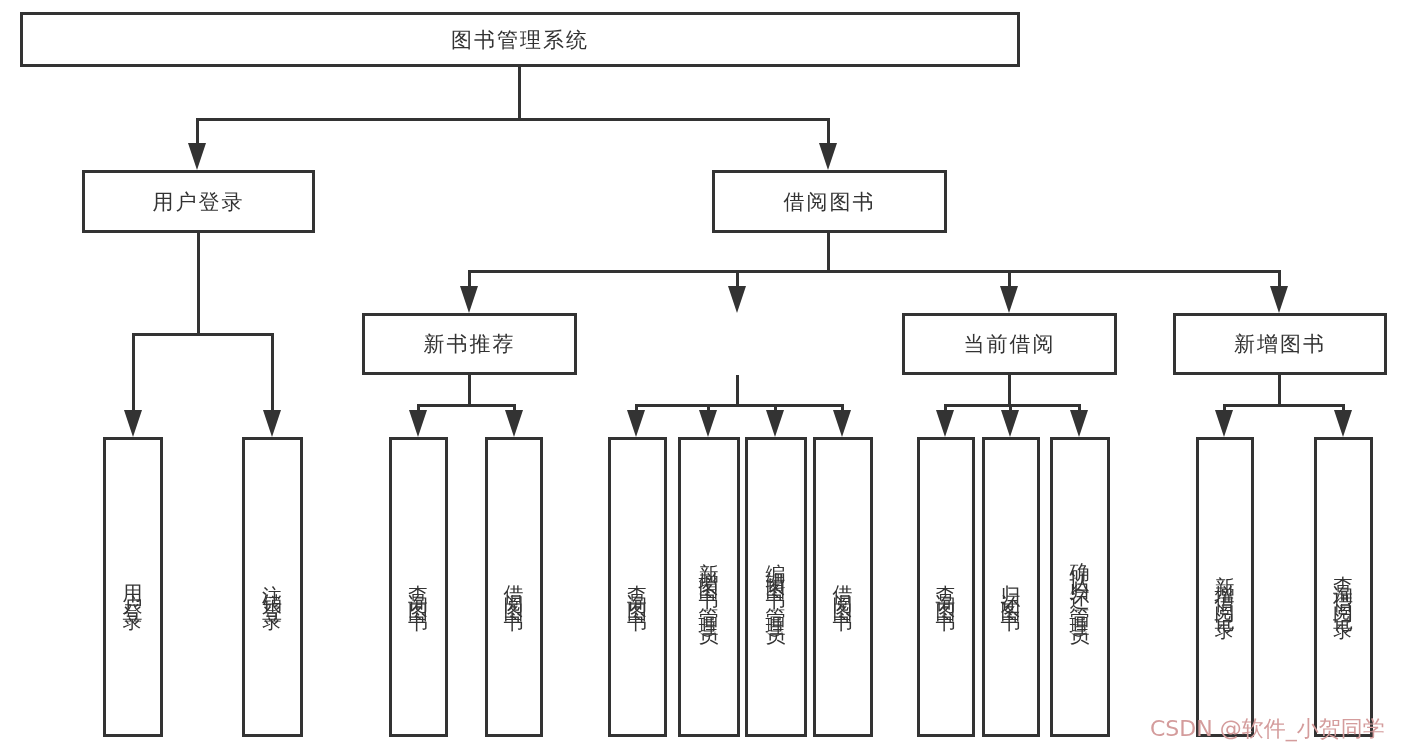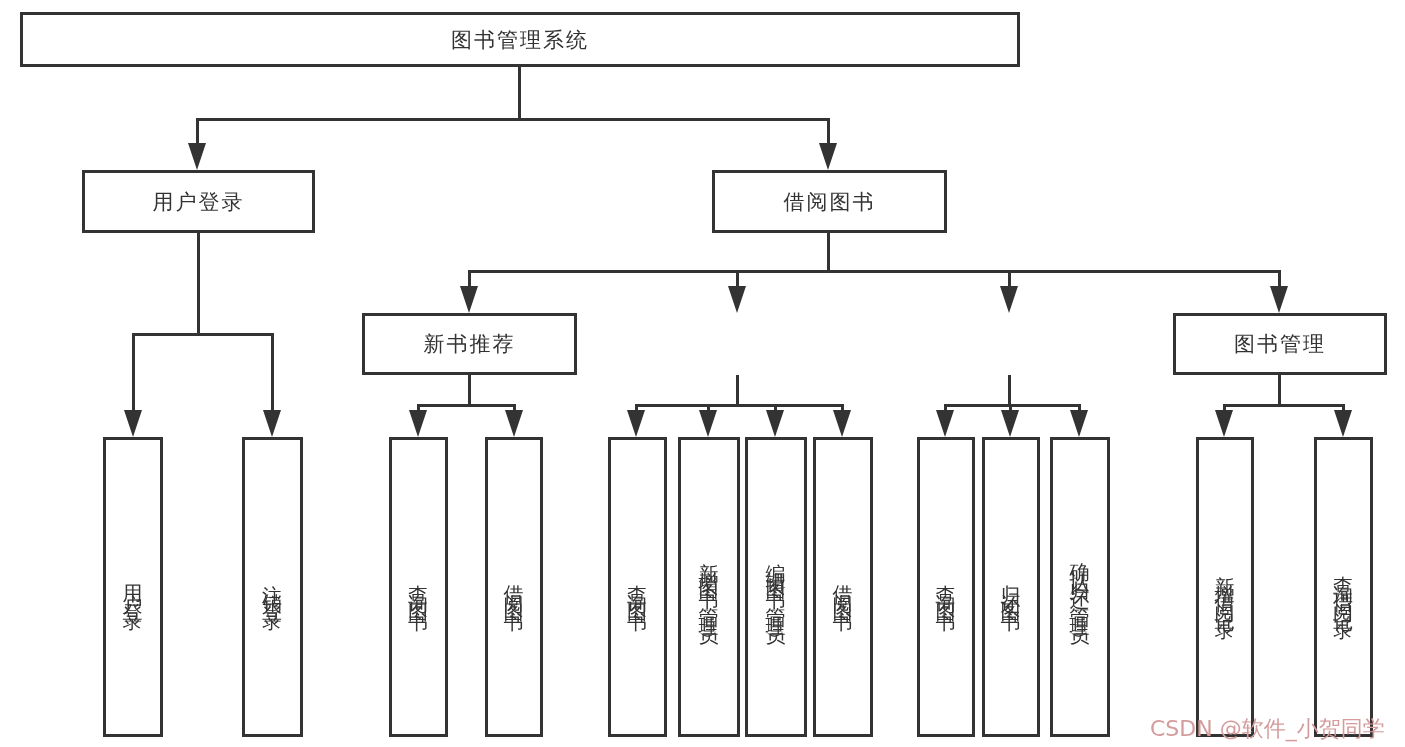--- a/index.html
+++ b/index.html
@@ -74,22 +74,25 @@
   <div class="vline" style="left:736px; top:270px; height:22px;"></div>
   <div class="arrow" style="left:728px; top:286px;"></div>
   <div class="vline" style="left:1008px; top:270px; height:22px;"></div>
   <div class="arrow" style="left:1000px; top:286px;"></div>
   <div class="vline" style="left:1278px; top:270px; height:22px;"></div>
   <div class="arrow" style="left:1270px; top:286px;"></div>
 
   <div class="box" style="left:362px; top:313px; width:215px; height:62px;">
     <span class="lbl">新书推荐</span>
   </div>
+  <div class="box" style="left:902px; top:313px; width:215px; height:62px;">
+    <span class="lbl">当前借阅</span>
+  </div>
   <div class="box" style="left:1173px; top:313px; width:214px; height:62px;">
-    <span class="lbl">图书管理</span>
+    <span class="lbl">新增图书</span>
   </div>
 
   <div class="vline" style="left:468px; top:375px; height:31px;"></div>
   <div class="hline" style="left:417px; top:404px; width:99px;"></div>
   <div class="vline" style="left:417px; top:404px; height:10px;"></div>
   <div class="arrow" style="left:409px; top:410px;"></div>
   <div class="vline" style="left:513px; top:404px; height:10px;"></div>
   <div class="arrow" style="left:505px; top:410px;"></div>
 
   <div class="vline" style="left:736px; top:375px; height:31px;"></div>

